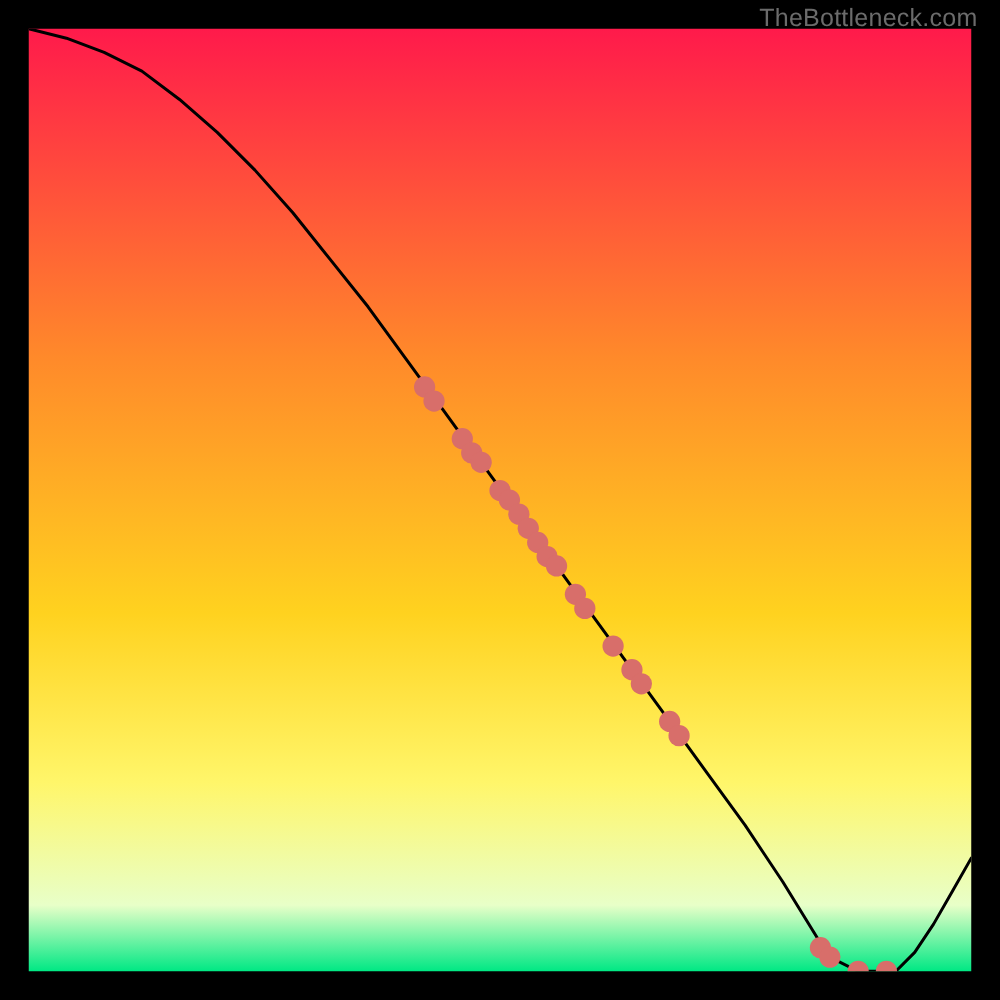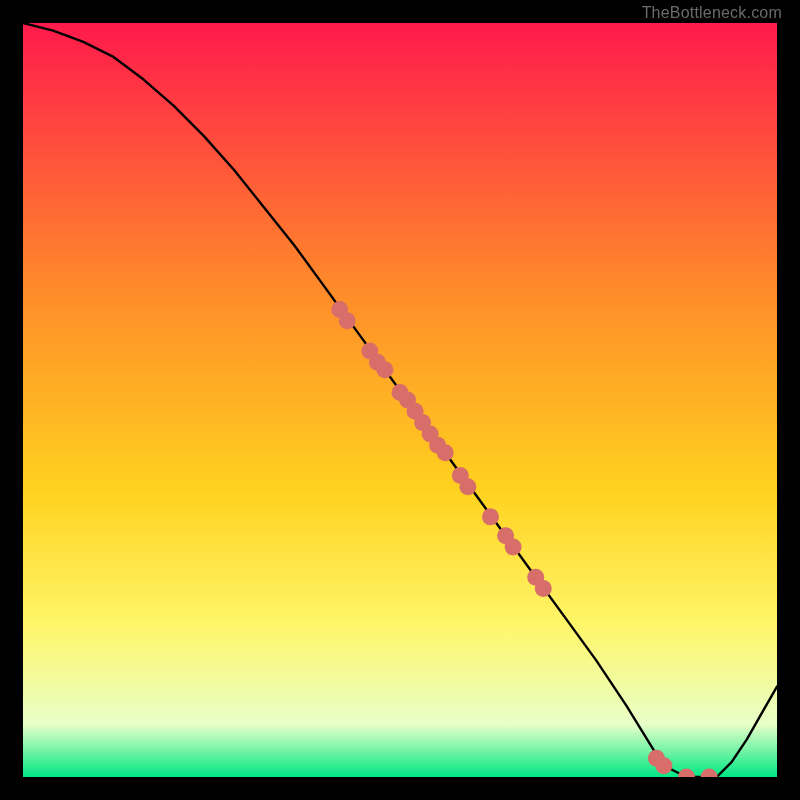--- a/index.html
+++ b/index.html
@@ -18,21 +18,21 @@
     background: #000;
   }
   svg {
     display: block;
   }
   .attribution {
     position: absolute;
     top: 4px;
     right: 18px;
     color: #6b6b6b;
-    font-size: 16px;
+    font-size: 20px;
     font-weight: 400;
     letter-spacing: 0.2px;
     user-select: none;
   }
 </style>
 </head>
 <body>
 
 <div class="stage">
 

